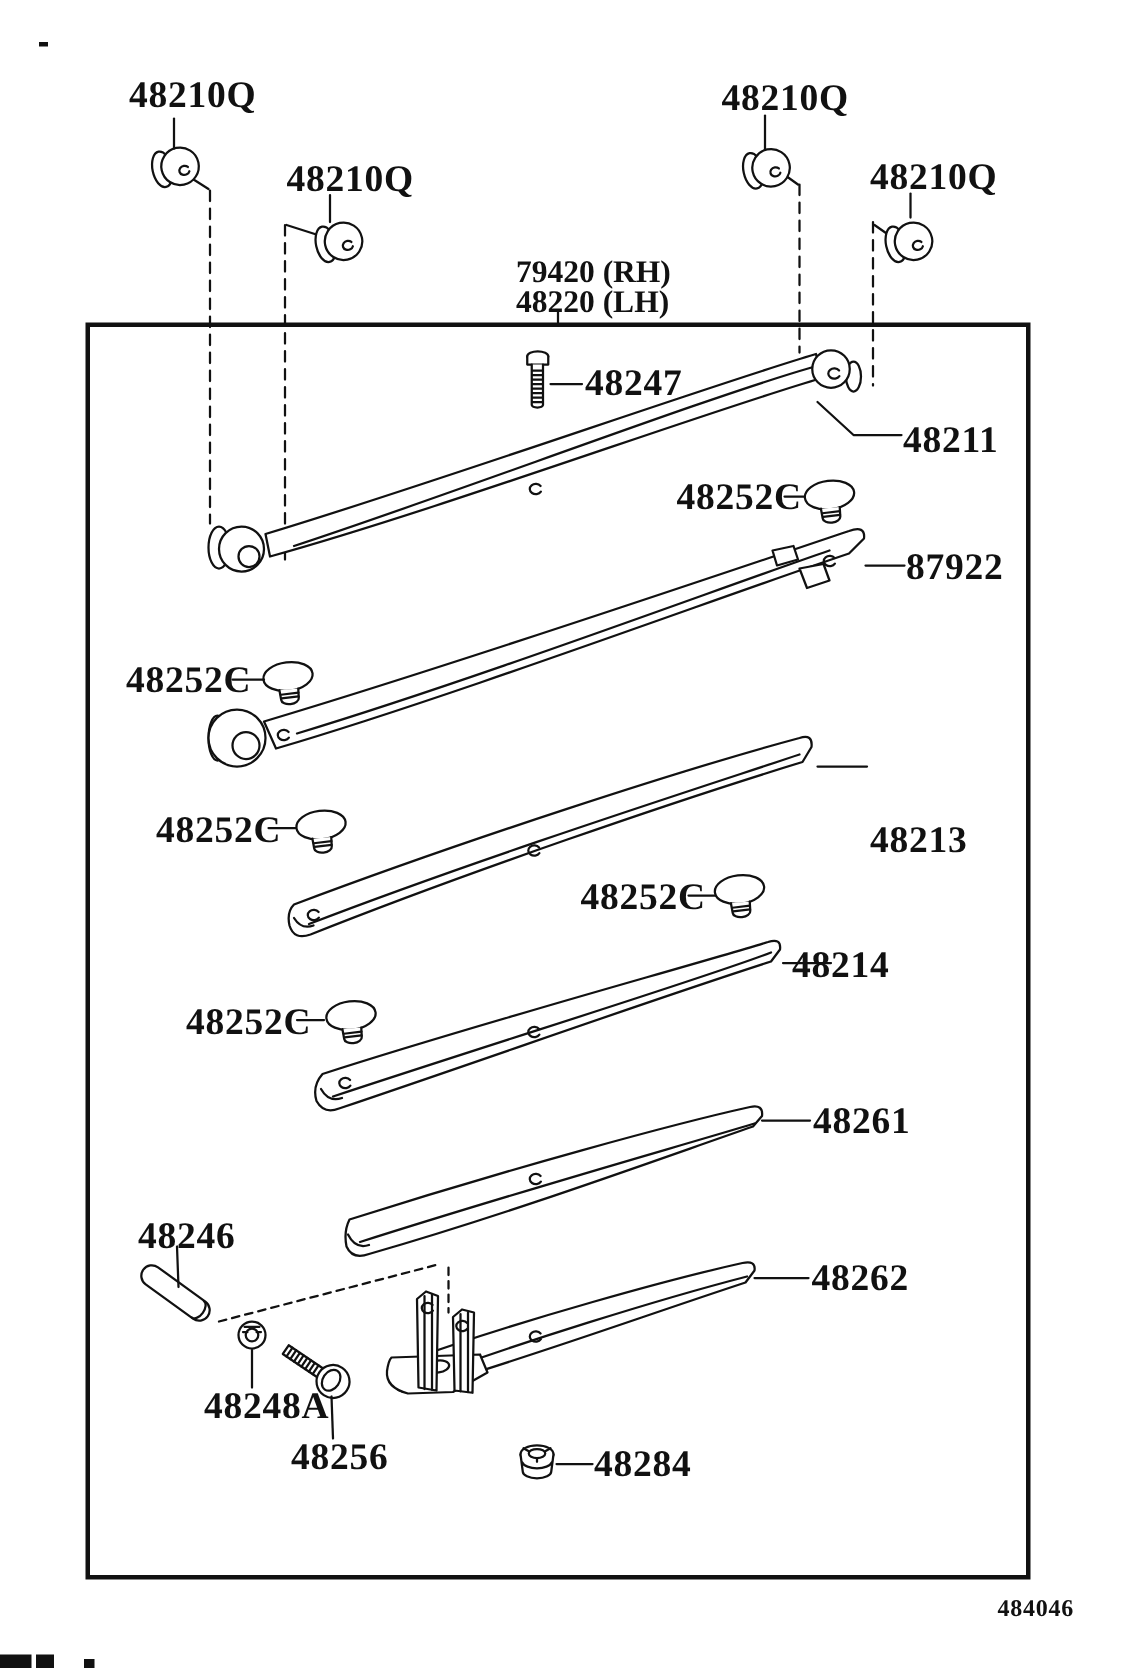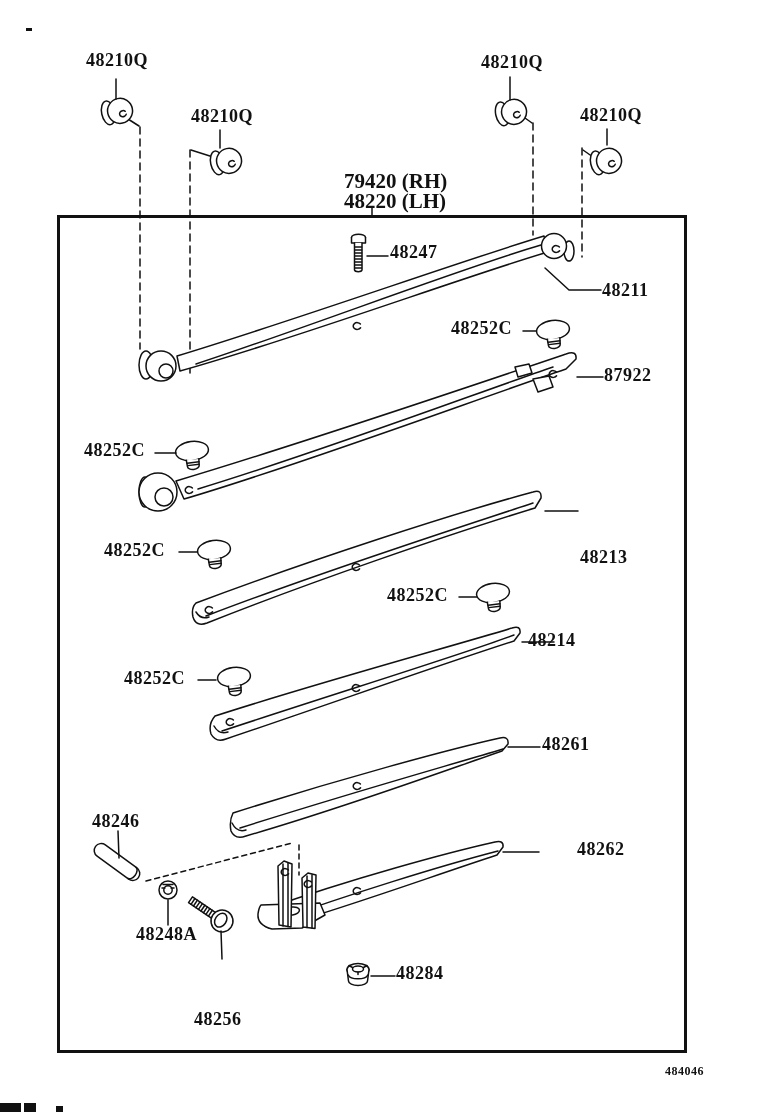--- a/index.html
+++ b/index.html
@@ -6,26 +6,26 @@
   body{
     width:760px;height:1112px;position:relative;overflow:hidden;
     background:#ffffff;
     font-family:"Liberation Serif","DejaVu Serif",serif;
   }
   .frame{
     position:absolute;left:57px;top:215px;width:630px;height:838px;
     border:3px solid #111;box-sizing:border-box;
   }
   .lbl{
-    position:absolute;font-weight:700;font-size:18px;line-height:1;
+    position:absolute;font-weight:700;font-size:25px;line-height:1;
     color:#111;white-space:nowrap;letter-spacing:0.5px;
   }
   .lbl.small{font-size:21px;letter-spacing:0;}
   .code{
-    position:absolute;left:665px;top:1064px;font-weight:700;font-size:12px;
+    position:absolute;left:665px;top:1064px;font-weight:700;font-size:16px;
     color:#111;letter-spacing:0.5px;
   }
   .mark{position:absolute;background:#111;}
   svg{position:absolute;left:0;top:0;}
   svg *{vector-effect:non-scaling-stroke;}
 </style>
 </head>
 <body>
 
 <div>
@@ -210,19 +210,19 @@
 <div class="lbl" style="left:602px;top:281px;">48211</div>
 <div class="lbl" style="left:451px;top:319px;">48252C</div>
 <div class="lbl" style="left:604px;top:366px;">87922</div>
 <div class="lbl" style="left:84px;top:441px;">48252C</div>
 <div class="lbl" style="left:580px;top:504px;margin-top:44px;">48213</div>
 <div class="lbl" style="left:104px;top:541px;">48252C</div>
 <div class="lbl" style="left:387px;top:586px;">48252C</div>
 <div class="lbl" style="left:528px;top:631px;">48214</div>
 <div class="lbl" style="left:124px;top:669px;">48252C</div>
 <div class="lbl" style="left:542px;top:735px;">48261</div>
-<div class="lbl" style="left:541px;top:840px;margin-left:36px;">48262</div>
+<div class="lbl" style="left:541px;top:840px;">48262</div>
 <div class="lbl" style="left:92px;top:812px;">48246</div>
 <div class="lbl" style="left:136px;top:925px;">48248A</div>
-<div class="lbl" style="left:194px;top:1010px;">48256</div>
+<div class="lbl" style="left:194px;top:959px;">48256</div>
 <div class="lbl" style="left:396px;top:964px;">48284</div>
 
 <div class="code">484046</div>
 
 </body></html>

